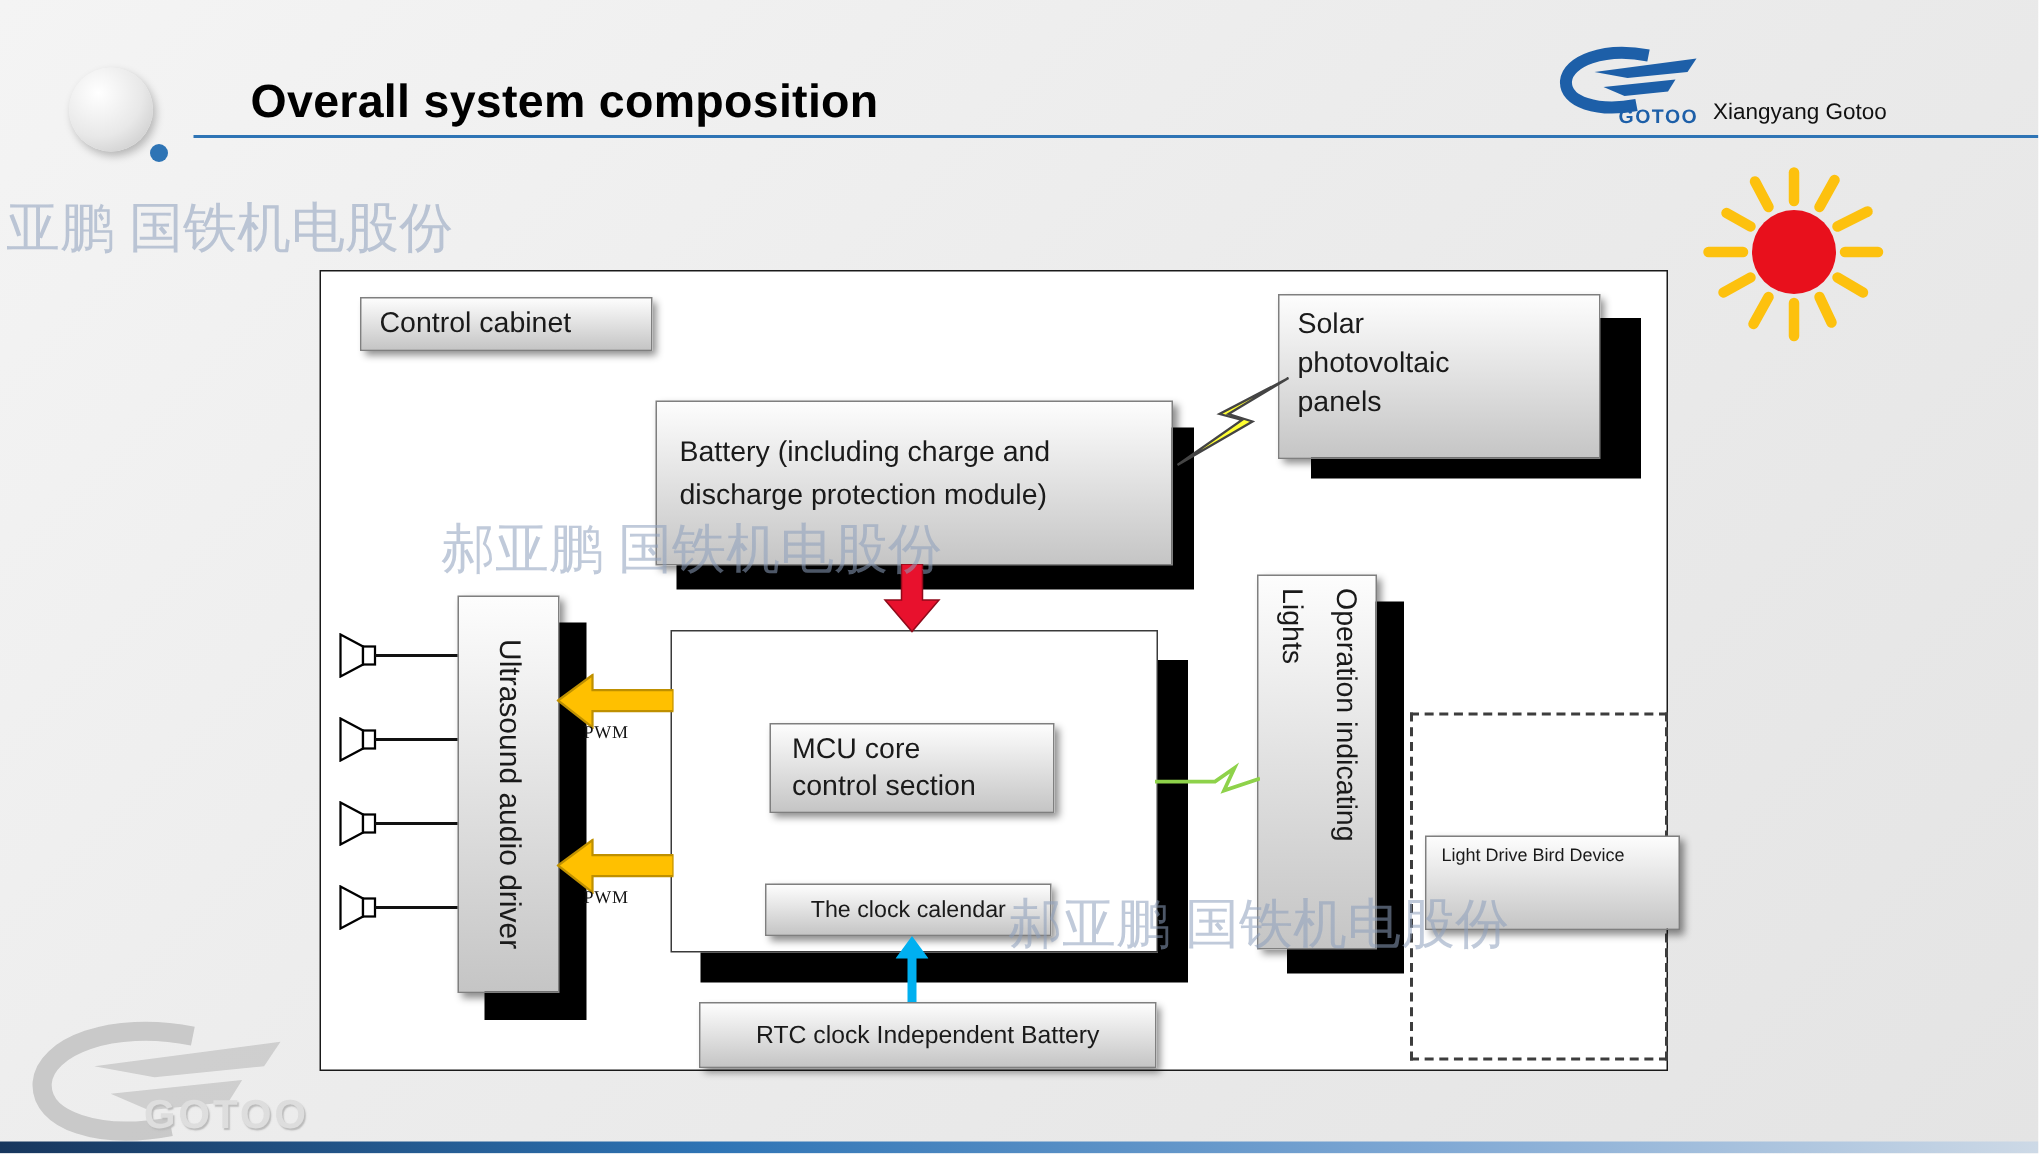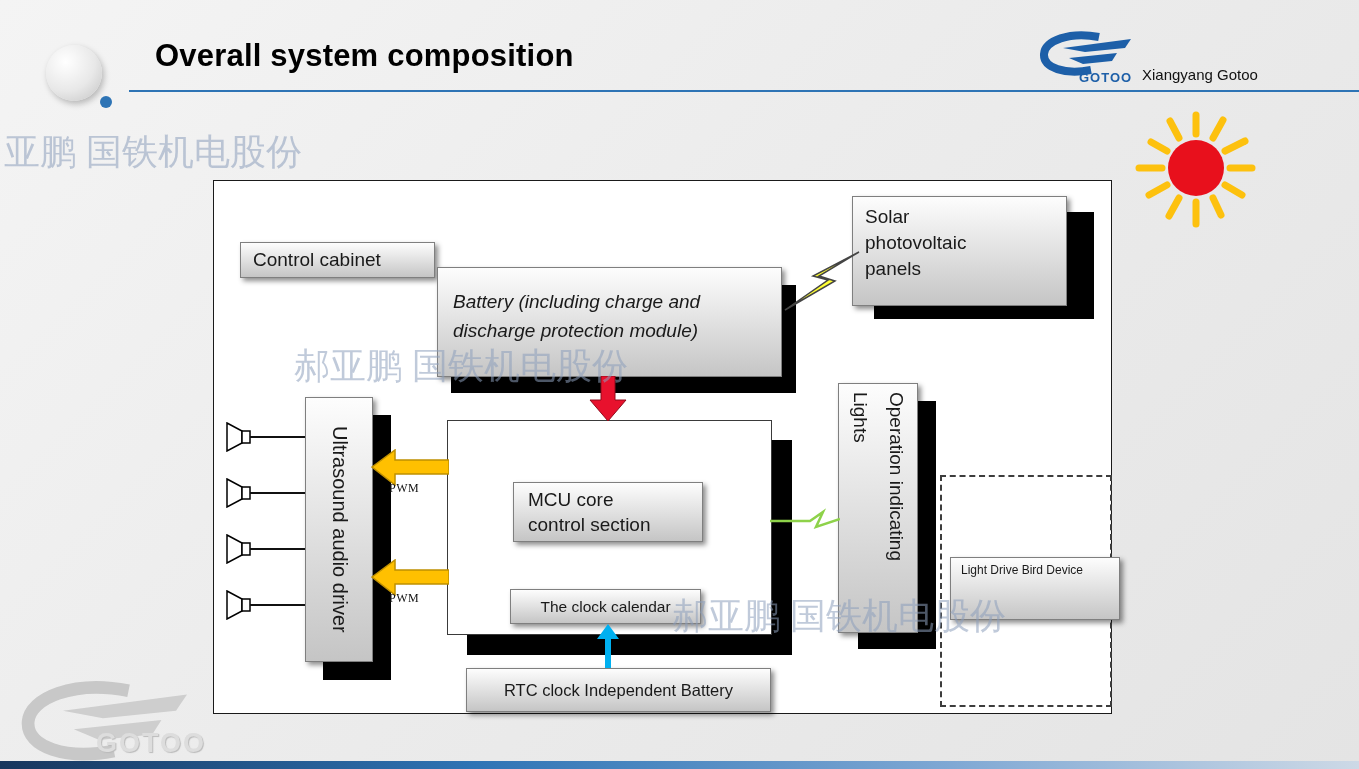--- a/index.html
+++ b/index.html
@@ -7,21 +7,21 @@
   body { width:1359px; height:769px; overflow:hidden; font-family:"Liberation Sans",sans-serif; }
   .slide { position:relative; width:1359px; height:769px;
            background: linear-gradient(135deg,#f4f4f4 0%,#ececec 45%,#e4e4e4 100%); overflow:hidden; }
 
   
   .sphere { position:absolute; left:46px; top:45px; width:56px; height:56px; border-radius:50%;
             background: radial-gradient(circle at 35% 30%, #ffffff 0%, #e8e8e8 55%, #c2c2c2 100%);
             box-shadow: 2px 3px 6px rgba(0,0,0,0.25); }
   .sphere-dot { position:absolute; left:100px; top:96px; width:12px; height:12px; border-radius:50%;
             background:#2e74b5; }
-  .title { position:absolute; left:155px; top:38px; margin:0; font-size:31px; font-weight:bold;
+  .title { position:absolute; left:155px; top:38px; margin:12px; font-size:31px; font-weight:bold;
            color:#000; letter-spacing:0.2px; }
   .title-rule { position:absolute; left:129px; top:90px; width:1230px; height:2px; background:#2e74b5; }
 
   
   .logo { position:absolute; left:1035px; top:28px; width:280px; height:62px; }
   .logo-mark { position:absolute; left:0; top:2px; }
   .logo-brand { position:absolute; left:44px; top:42px; font-size:13px; font-weight:bold;
                 color:#1d5fa8; letter-spacing:1px; }
   .logo-cn { position:absolute; left:105px; top:6px; font-size:26px; font-weight:bold; color:#111;
              letter-spacing:7px; white-space:nowrap; }
@@ -44,29 +44,29 @@
   .frame { position:absolute; left:213px; top:180px; width:899px; height:534px;
            background:#ffffff; border:1px solid #1a1a1a; z-index:10; }
   .blk { position:absolute; background:#000; z-index:12; }
   .gbox { position:absolute; z-index:14;
           background: linear-gradient(180deg,#fdfdfd 0%,#e4e4e4 45%,#c5c5c5 100%);
           border:1px solid #7f7f7f; box-shadow:3px 3px 5px rgba(0,0,0,0.45);
           color:#1a1a1a; }
   .whitebox { position:absolute; background:#fff; border:1px solid #3a3a3a; z-index:13; }
 
   .control-cabinet { left:240px; top:198px; width:195px; height:36px; font-size:19px;
-                     display:flex; align-items:center; padding-left:12px;margin-top:44px; }
+                     display:flex; align-items:center; padding-left:12px; }
   .solar-shadow { left:874px; top:212px; width:220px; height:107px; }
   .solar-box { left:852px; top:196px; width:215px; height:110px; font-size:19px;
                padding:7px 0 16px 12px; line-height:1.38; }
   .solar-box .inner { display:block; width:145px; }
   .battery-shadow { left:451px; top:285px; width:345px; height:108px; }
   .battery-box { left:437px; top:267px; width:345px; height:110px; font-size:19px;
                  padding:20px 0 0 15px; line-height:1.5; }
-  .battery-box .inner { display:block; width:318px;font-style:italic; }
+  .battery-box .inner { display:block; width:318px; }
 
   .mcu-shadow { left:467px; top:440px; width:325px; height:215px; }
   .mcu-container { left:447px; top:420px; width:325px; height:215px; }
   .mcu-core { left:513px; top:482px; width:190px; height:60px; font-size:19px;
               padding:5px 0 0 14px; line-height:1.3; }
   .clock-box { left:510px; top:589px; width:191px; height:35px; font-size:15.5px;
                display:flex; align-items:center; justify-content:center; }
   .rtc-box { left:466px; top:668px; width:305px; height:44px; font-size:16.5px;
              display:flex; align-items:center; justify-content:center; z-index:16; }
 

